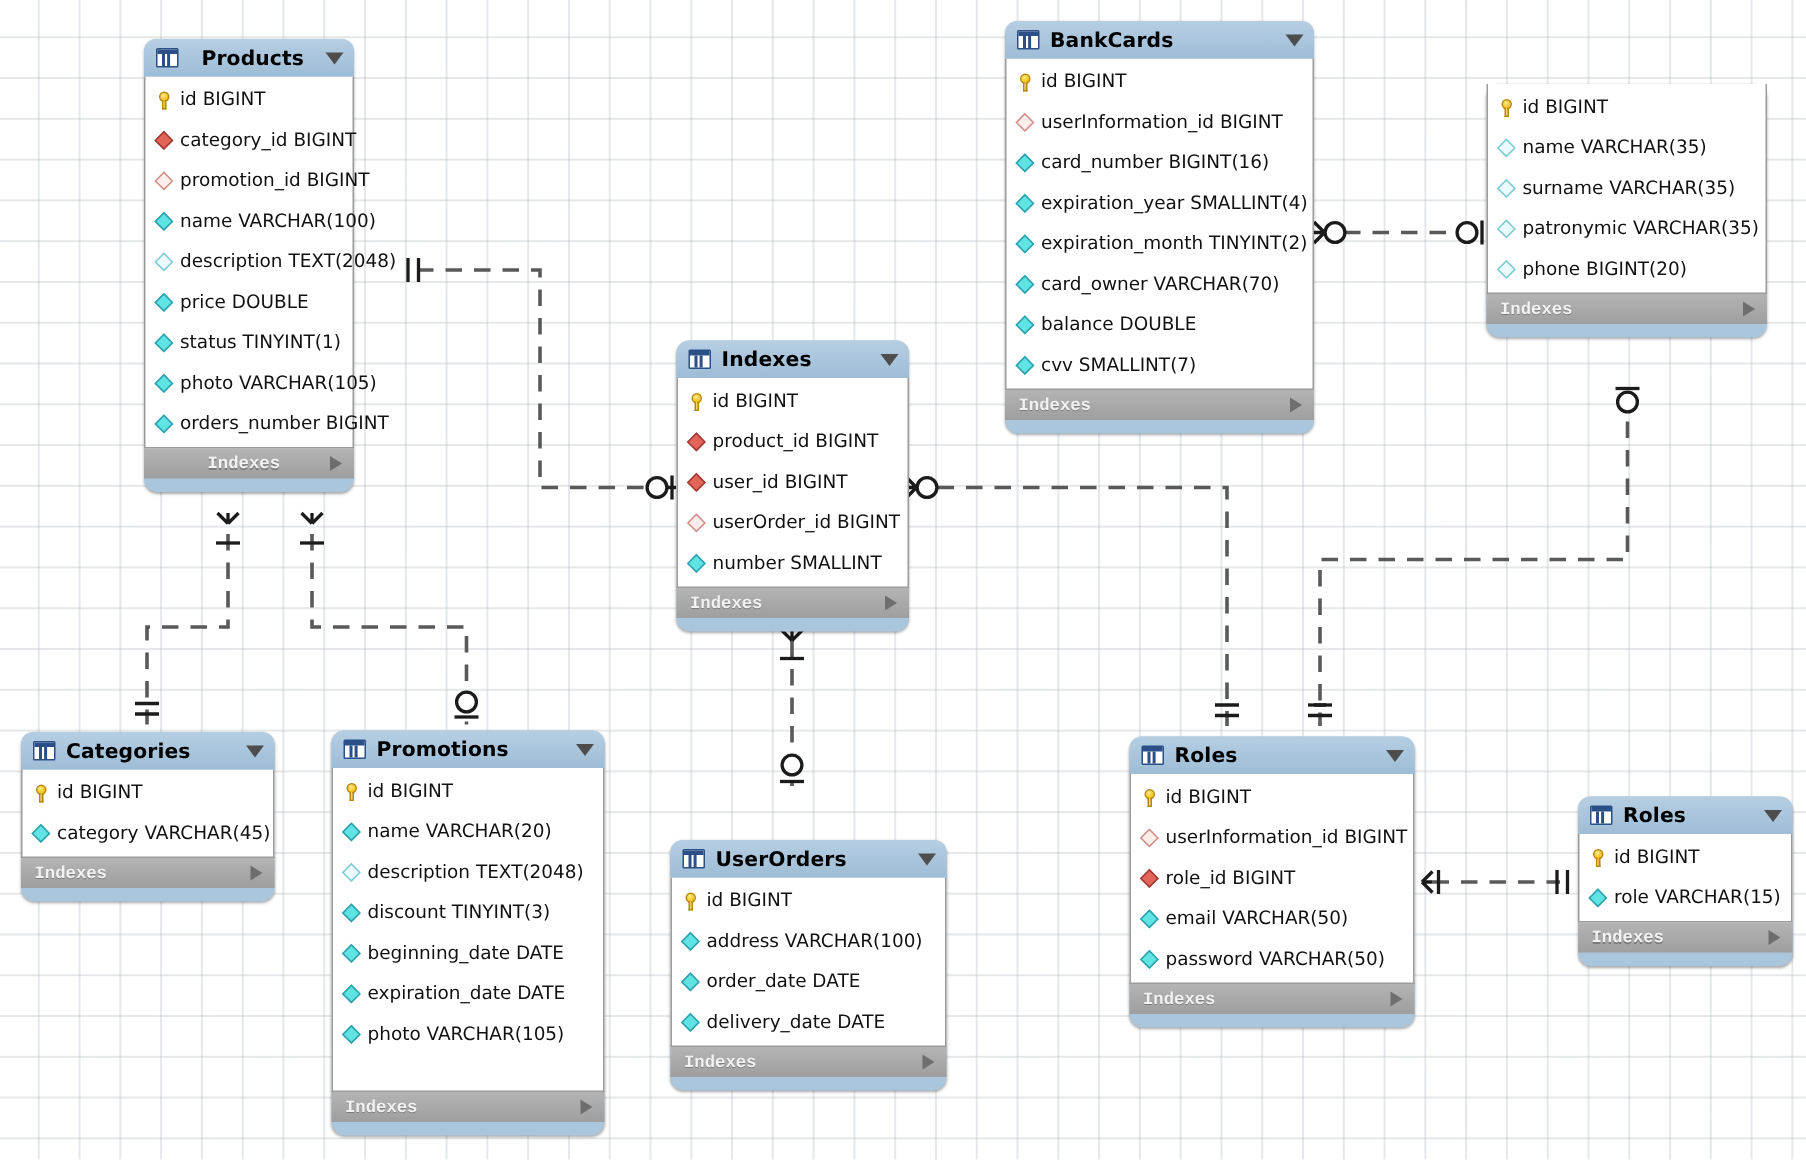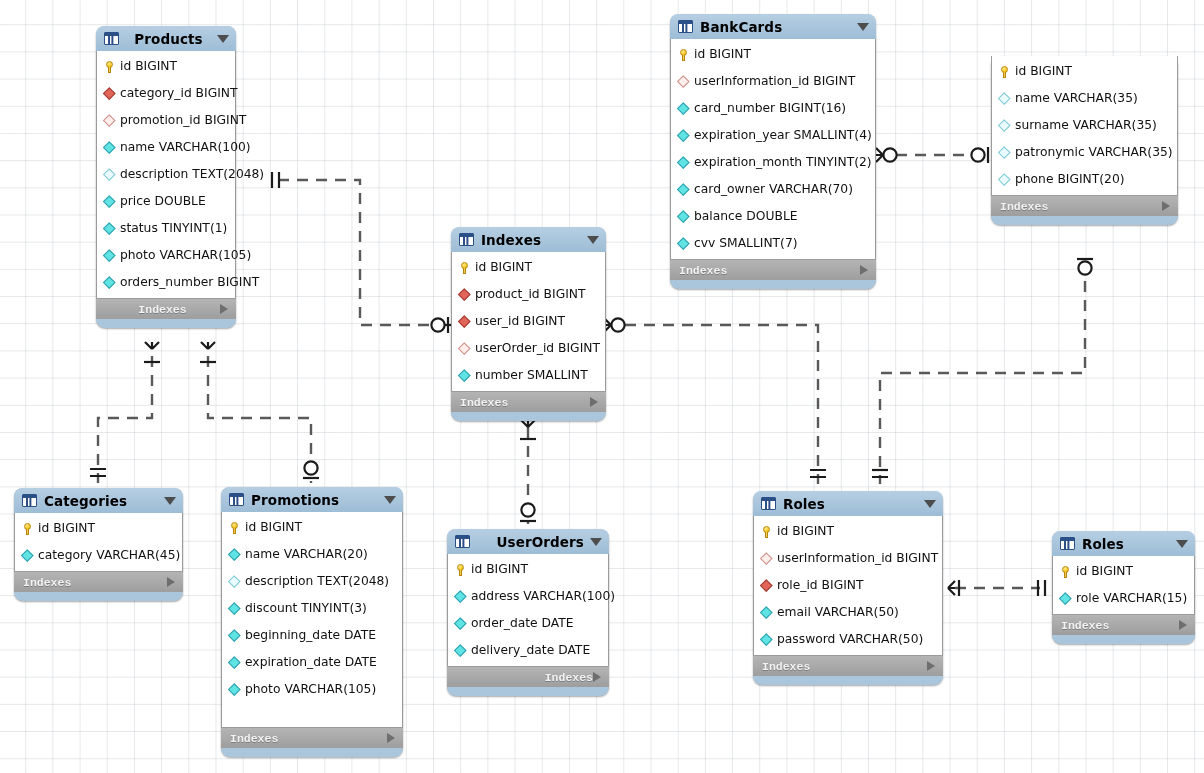--- a/index.html
+++ b/index.html
@@ -421,21 +421,21 @@
           <div class="col">
             <span class="g dia fill-cy"></span>
             <span class="cname">photo VARCHAR(105)</span>
           </div>
         </div>
         <div class="idx">
           <span class="ilbl">Indexes</span>
           <span class="iarrow"></span>
         </div>
       </div>
-      <div class="tbl" style="left: 447px; top: 529px; width: 162px; text-align: right;">
+      <div class="tbl" style="left: 447px; top: 560px; width: 184px;">
         <div class="hdr">
           <span class="tico"></span>
           <span class="tname">UserOrders</span>
           <span class="caret"></span>
         </div>
         <div class="cols">
           <div class="col">
             <span class="g key"></span>
             <span class="cname">id BIGINT</span>
           </div>

